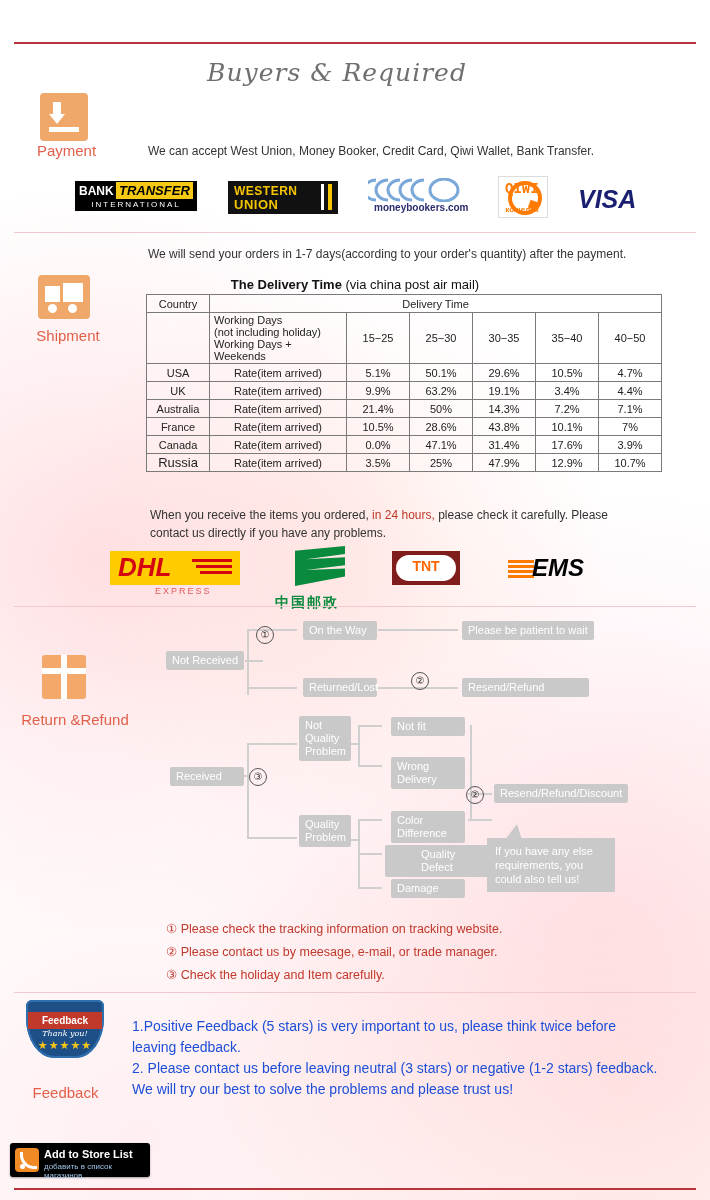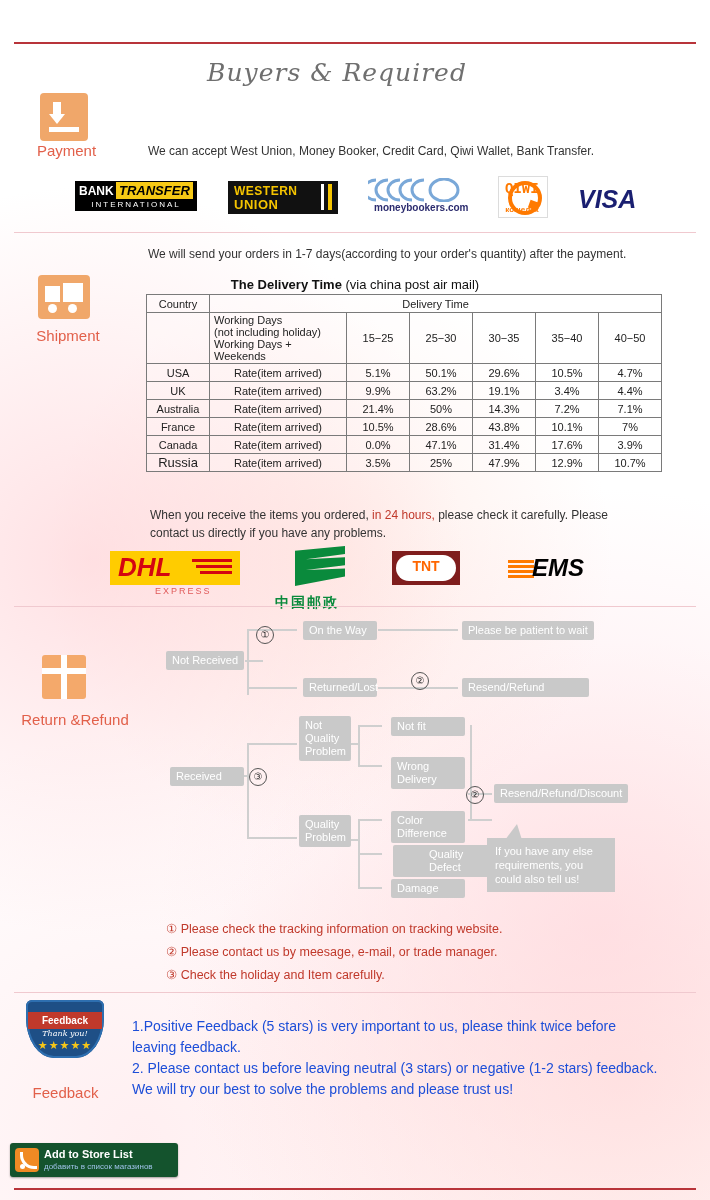--- a/index.html
+++ b/index.html
@@ -161,23 +161,22 @@
   }
   .callout .tail{position:absolute;left:18px;top:-14px;width:0;height:0;border-left:12px solid transparent;border-right:5px solid transparent;border-bottom:16px solid #c9c9c9;}
 
   .notes{position:absolute;left:166px;top:918px;width:520px;font-size:12.5px;color:#c0392b;line-height:23px;}
 
   
   .fb-text{position:absolute;left:132px;top:1016px;width:530px;font-size:14px;color:#1d4ed8;line-height:21px;}
 
   
   .store{
-    position:absolute;left:10px;top:1143px;width:140px;height:34px;background:#14532d;border-radius:3px;
+    position:absolute;left:10px;top:1143px;width:140px;height:34px;background:#000000;border-radius:3px;
     box-shadow:0 1px 2px rgba(0,0,0,0.35);
-    padding-left:28px;
   }
   .store .rss{position:absolute;left:5px;top:5px;width:24px;height:24px;background:#f08a24;border-radius:4px;}
   .store .rss:after{content:"";position:absolute;left:5px;top:16px;width:5px;height:5px;background:#fff;border-radius:50%;}
   .store .rss:before{content:"";position:absolute;left:5px;top:4px;width:14px;height:14px;border:3px solid #fff;border-radius:0 0 0 14px;border-top:none;border-right:none;}
   .store .t1{position:absolute;left:34px;top:5px;color:#fff;font-size:11px;font-weight:bold;}
   .store .t2{position:absolute;left:34px;top:19px;color:#9fc2e8;font-size:8px;}
 </style>
 </head>
 <body>
 
@@ -397,21 +396,21 @@
   <div class="node" style="left:170px;top:155px;width:62px;">Received</div>
   <div class="node" style="left:299px;top:104px;width:40px;white-space:pre-line;">Not
 Quality
 Problem</div>
   <div class="node" style="left:299px;top:203px;width:40px;white-space:pre-line;">Quality
 Problem</div>
 
   <div class="node" style="left:391px;top:105px;width:62px;">Not fit</div>
   <div class="node" style="left:391px;top:145px;width:62px;">Wrong Delivery</div>
   <div class="node" style="left:391px;top:199px;width:62px;">Color Difference</div>
-  <div class="node" style="left:393px;top:233px;width:62px;padding-left:36px;">Quality Defect</div>
+  <div class="node" style="left:385px;top:233px;width:62px;padding-left:36px;">Quality Defect</div>
   <div class="node" style="left:391px;top:267px;width:62px;">Damage</div>
 
   <div class="node" style="left:494px;top:172px;">Resend/Refund/Discount</div>
 
   <div class="callout" style="left:487px;top:226px;width:112px;">
     <div class="tail"></div>
     <span>If you have any else requirements, you could also tell us!</span>
   </div>
 
   <div class="circ-num" style="left:256px;top:14px;">①</div>

